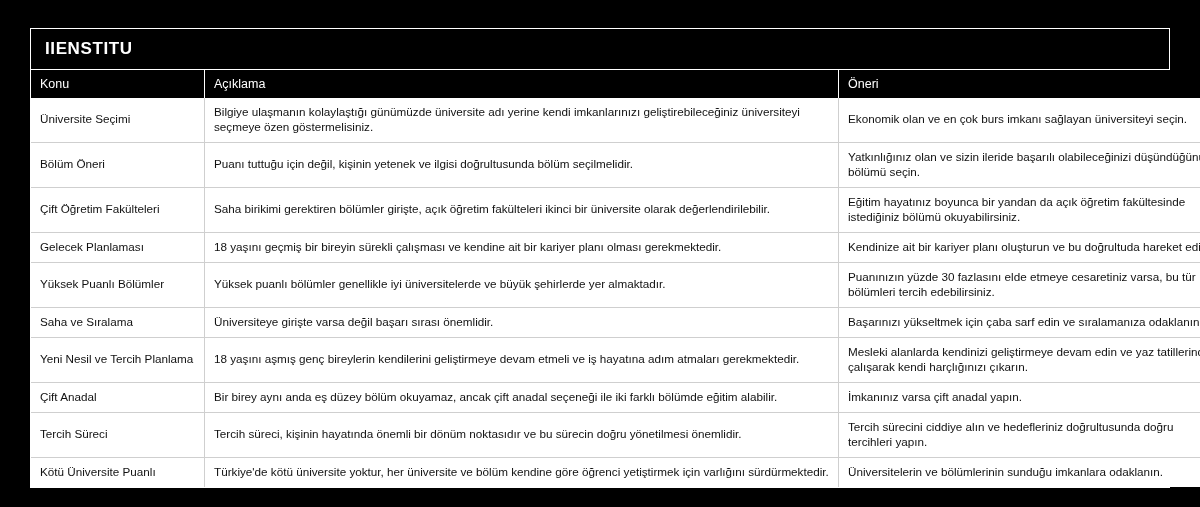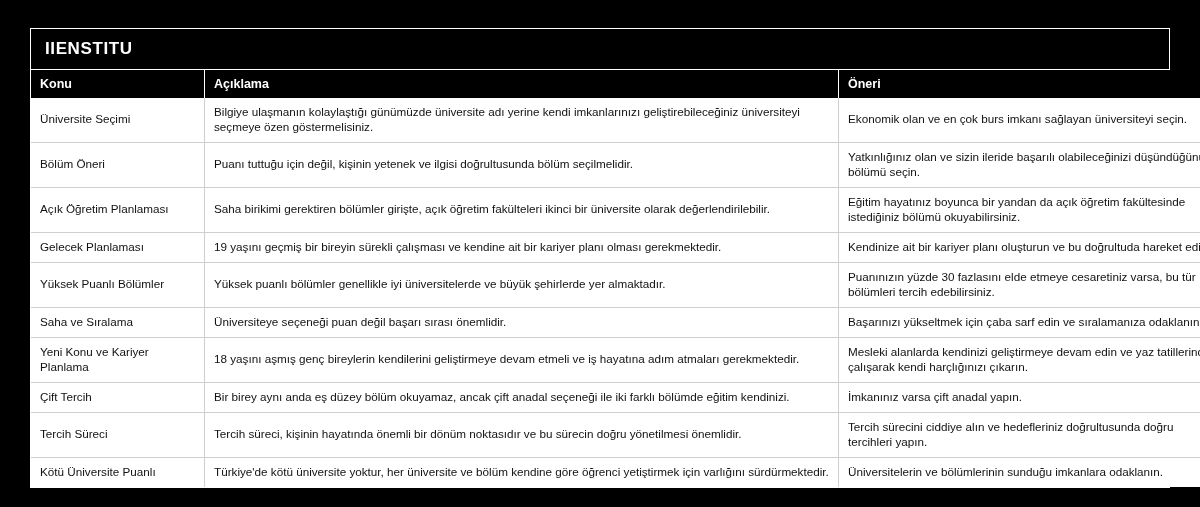--- a/index.html
+++ b/index.html
@@ -45,21 +45,21 @@
   table.matrix {
     width: 100%;
     border-collapse: collapse;
     background: #ffffff;
     table-layout: fixed;
   }
   table.matrix thead th {
     background: #000000;
     color: #ffffff;
     font-size: 12.5px;
-    font-weight: bold;
+    font-weight: normal;
     text-align: left;
     padding: 7px 9px;
     border-right: 1px solid #ffffff;
     vertical-align: middle;
   }
   table.matrix thead th:last-child {
     border-right: none;
   }
   table.matrix tbody td {
     font-size: 11.7px;
@@ -104,47 +104,47 @@
           <td class="col-konu">Üniversite Seçimi</td>
           <td class="col-aciklama">Bilgiye ulaşmanın kolaylaştığı günümüzde üniversite adı yerine kendi imkanlarınızı geliştirebileceğiniz üniversiteyi seçmeye özen göstermelisiniz.</td>
           <td class="col-oneri">Ekonomik olan ve en çok burs imkanı sağlayan üniversiteyi seçin.</td>
         </tr>
         <tr>
           <td class="col-konu">Bölüm Öneri</td>
           <td class="col-aciklama">Puanı tuttuğu için değil, kişinin yetenek ve ilgisi doğrultusunda bölüm seçilmelidir.</td>
           <td class="col-oneri">Yatkınlığınız olan ve sizin ileride başarılı olabileceğinizi düşündüğünüz bölümü seçin.</td>
         </tr>
         <tr>
-          <td class="col-konu">Açık Öğretim Planlaması</td>
+          <td class="col-konu">Çift Öğretim Fakülteleri</td>
           <td class="col-aciklama">Saha birikimi gerektiren bölümler girişte, açık öğretim fakülteleri ikinci bir üniversite olarak değerlendirilebilir.</td>
           <td class="col-oneri">Eğitim hayatınız boyunca bir yandan da açık öğretim fakültesinde istediğiniz bölümü okuyabilirsiniz.</td>
         </tr>
         <tr>
           <td class="col-konu">Gelecek Planlaması</td>
-          <td class="col-aciklama">19 yaşını geçmiş bir bireyin sürekli çalışması ve kendine ait bir kariyer planı olması gerekmektedir.</td>
+          <td class="col-aciklama">18 yaşını geçmiş bir bireyin sürekli çalışması ve kendine ait bir kariyer planı olması gerekmektedir.</td>
           <td class="col-oneri">Kendinize ait bir kariyer planı oluşturun ve bu doğrultuda hareket edin.</td>
         </tr>
         <tr>
           <td class="col-konu">Yüksek Puanlı Bölümler</td>
           <td class="col-aciklama">Yüksek puanlı bölümler genellikle iyi üniversitelerde ve büyük şehirlerde yer almaktadır.</td>
           <td class="col-oneri">Puanınızın yüzde 30 fazlasını elde etmeye cesaretiniz varsa, bu tür bölümleri tercih edebilirsiniz.</td>
         </tr>
         <tr>
           <td class="col-konu">Saha ve Sıralama</td>
-          <td class="col-aciklama">Üniversiteye seçeneği puan değil başarı sırası önemlidir.</td>
+          <td class="col-aciklama">Üniversiteye girişte varsa değil başarı sırası önemlidir.</td>
           <td class="col-oneri">Başarınızı yükseltmek için çaba sarf edin ve sıralamanıza odaklanın.</td>
         </tr>
         <tr>
-          <td class="col-konu">Yeni Konu ve Kariyer Planlama</td>
+          <td class="col-konu">Yeni Nesil ve Tercih Planlama</td>
           <td class="col-aciklama">18 yaşını aşmış genç bireylerin kendilerini geliştirmeye devam etmeli ve iş hayatına adım atmaları gerekmektedir.</td>
           <td class="col-oneri">Mesleki alanlarda kendinizi geliştirmeye devam edin ve yaz tatillerinde çalışarak kendi harçlığınızı çıkarın.</td>
         </tr>
         <tr>
-          <td class="col-konu">Çift Tercih</td>
-          <td class="col-aciklama">Bir birey aynı anda eş düzey bölüm okuyamaz, ancak çift anadal seçeneği ile iki farklı bölümde eğitim kendinizi.</td>
+          <td class="col-konu">Çift Anadal</td>
+          <td class="col-aciklama">Bir birey aynı anda eş düzey bölüm okuyamaz, ancak çift anadal seçeneği ile iki farklı bölümde eğitim alabilir.</td>
           <td class="col-oneri">İmkanınız varsa çift anadal yapın.</td>
         </tr>
         <tr>
           <td class="col-konu">Tercih Süreci</td>
           <td class="col-aciklama">Tercih süreci, kişinin hayatında önemli bir dönüm noktasıdır ve bu sürecin doğru yönetilmesi önemlidir.</td>
           <td class="col-oneri">Tercih sürecini ciddiye alın ve hedefleriniz doğrultusunda doğru tercihleri yapın.</td>
         </tr>
         <tr>
           <td class="col-konu">Kötü Üniversite Puanlı</td>
           <td class="col-aciklama">Türkiye'de kötü üniversite yoktur, her üniversite ve bölüm kendine göre öğrenci yetiştirmek için varlığını sürdürmektedir.</td>

